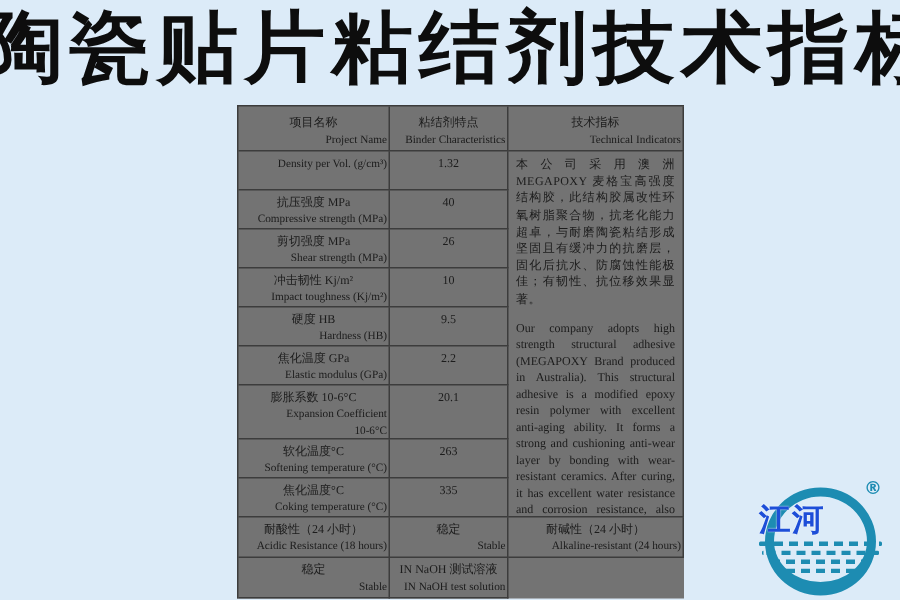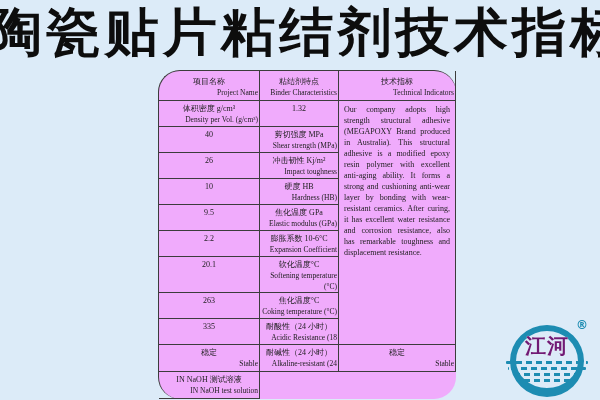--- a/index.html
+++ b/index.html
@@ -28,25 +28,24 @@
   }
 
   
   .tech-table {
     position: absolute;
     left: 158px; top: 70px;
     width: 297px;
     display: grid;
     grid-template-columns: 101px 79px 117px;
     grid-template-rows: 30px 26px 26px 26px 26px 26px 26px 36px 26px 26px 27px 27px;
-    background: #f0abfc;
+    background: #737373;
     border-top: 1px solid #3c3c3c;
     border-left: 1px solid #3c3c3c;
     color: #1c1c1c;
-    border-radius: 22px;
   }
   .cell {
     border-right: 1px solid #3c3c3c;
     border-bottom: 1px solid #3c3c3c;
     text-align: center;
     padding: 2px 1px 0 1px;
     overflow: hidden;
     box-sizing: border-box;
   }
   .cell .zh { font-size: 8px; line-height: 11px; }
@@ -81,25 +80,24 @@
     position: absolute;
     left: 4px; top: 3px;
     width: 62px; height: 57px;
     border: 6px solid #1d8cb2;
     border-bottom-width: 9px;
     border-radius: 50%;
   }
   .logo-text {
     position: absolute;
     left: 0; top: 10px; width: 82px;
-    text-align: center;
     font-family: "DejaVu Sans", sans-serif;
     font-weight: 900;
     font-size: 21px;
-    color: #701a75;
+    color: #1d4ed8;
     text-shadow: 0 0 1px #ffffff;
     letter-spacing: 1px;
   }
   .waves { position: absolute; left: 0; top: 39px; width: 82px; }
   .wave-row {
     height: 3px;
     margin: 0 auto 3px auto;
     background: repeating-linear-gradient(90deg, #1d8cb2 0 6px, rgba(0,0,0,0) 6px 10px);
     border-radius: 1px;
   }
@@ -130,29 +128,33 @@
   <div class="cell header-cell">
     <div class="zh">粘结剂特点</div>
     <div class="en">Binder Characteristics</div>
   </div>
   <div class="cell header-cell">
     <div class="zh">技术指标</div>
     <div class="en">Technical Indicators</div>
   </div>
 
   <div class="cell binder-cell">
+    <div class="zh-par">本公司采用澳洲 MEGAPOXY 麦格宝高强度结构胶，此结构胶属改性环氧树脂聚合物，抗老化能力超卓，与耐磨陶瓷粘结形成坚固且有缓冲力的抗磨层，固化后抗水、防腐蚀性能极佳；有韧性、抗位移效果显著。</div>
     <div class="en-par">Our company adopts high strength structural adhesive (MEGAPOXY Brand produced in Australia). This structural adhesive is a modified epoxy resin polymer with excellent anti-aging ability. It forms a strong and cushioning anti-wear layer by bonding with wear-resistant ceramics. After curing, it has excellent water resistance and corrosion resistance, also has remarkable toughness and displacement resistance.</div>
   </div>
 
   <div class="cell">
-    <div class="zh">体积密度 g/cm³</div>
     <div class="en">Density per Vol. (g/cm³)</div>
   </div>
   <div class="cell value-cell">1.32</div>
 
+  <div class="cell">
+    <div class="zh">抗压强度 MPa</div>
+    <div class="en">Compressive strength (MPa)</div>
+  </div>
   <div class="cell value-cell">40</div>
 
   <div class="cell">
     <div class="zh">剪切强度 MPa</div>
     <div class="en">Shear strength (MPa)</div>
   </div>
   <div class="cell value-cell">26</div>
 
   <div class="cell">
     <div class="zh">冲击韧性 Kj/m²</div>

